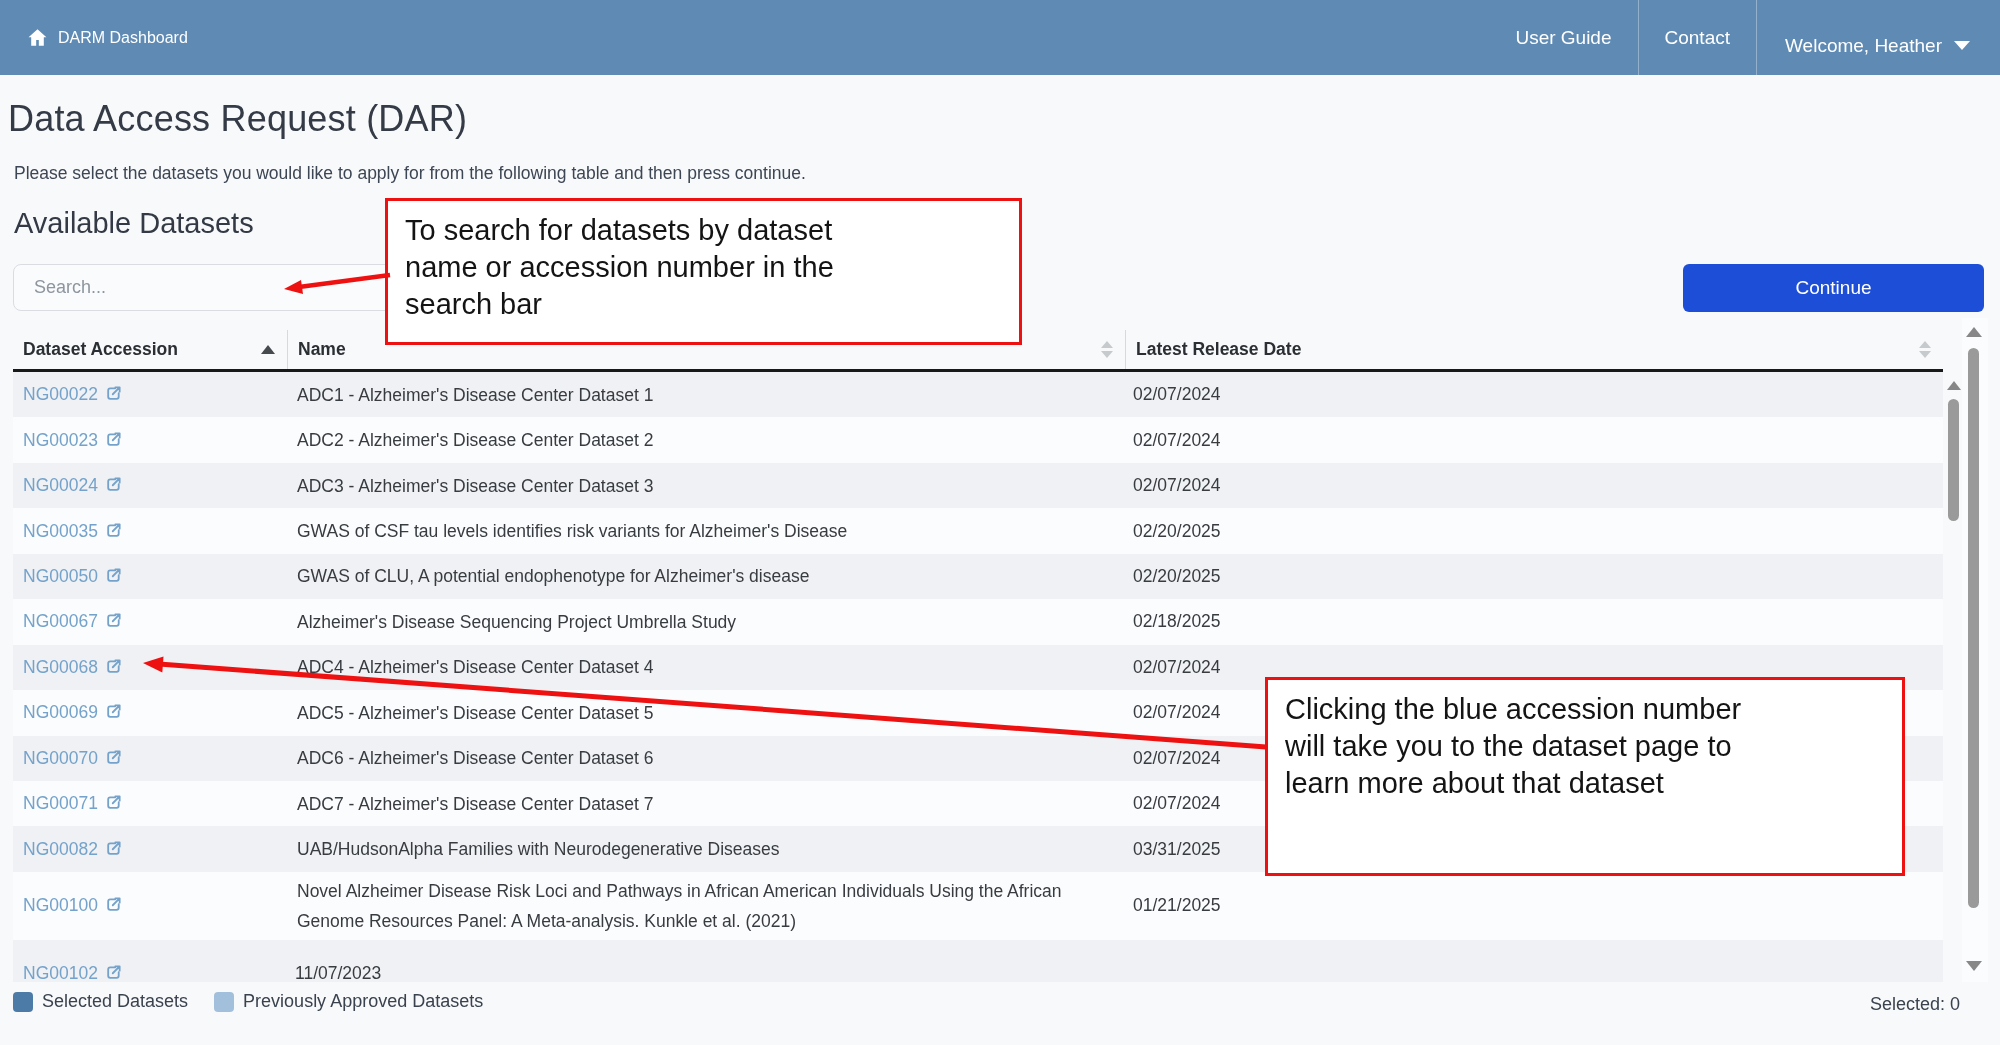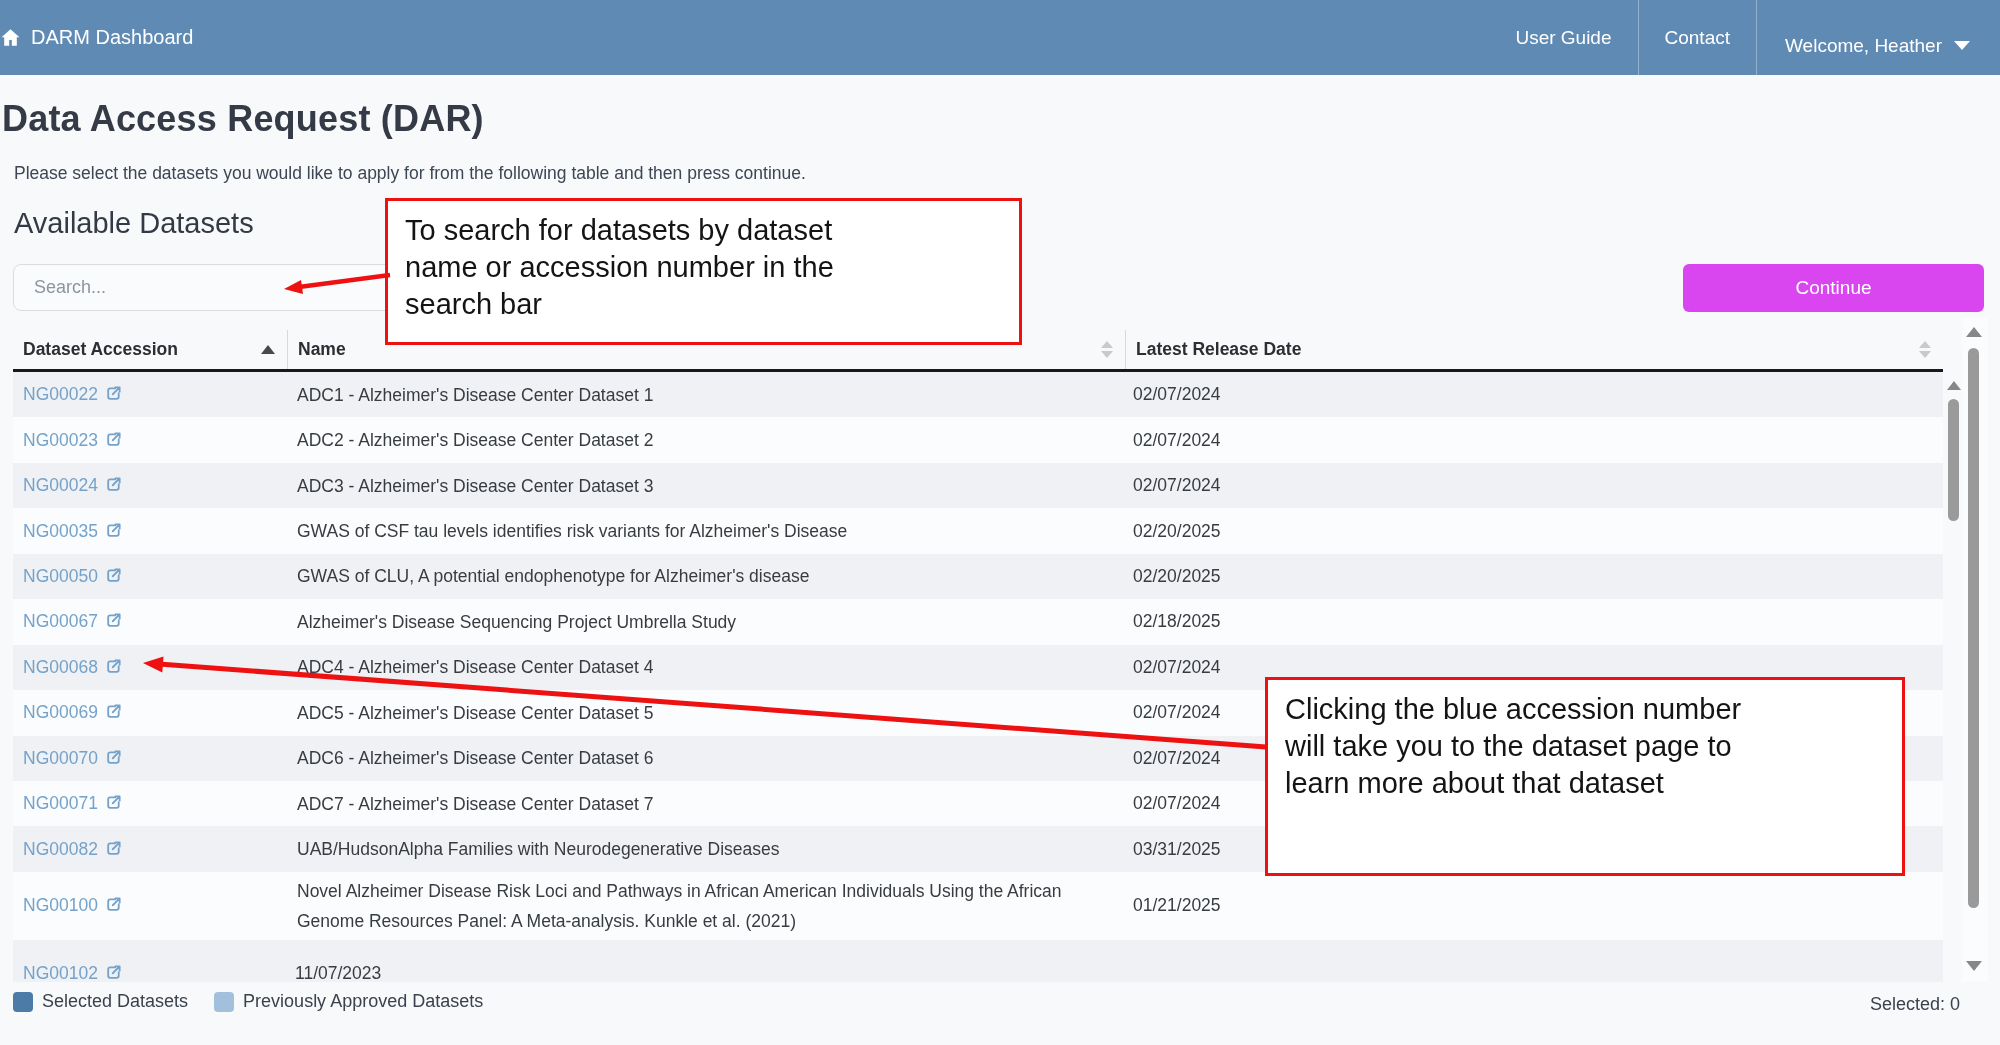--- a/index.html
+++ b/index.html
@@ -2,39 +2,39 @@
 <html><head>
 <meta charset="utf-8">
 <style>
   * { margin:0; padding:0; box-sizing:border-box; }
   html,body { width:2000px; height:1045px; overflow:hidden; }
   body { font-family:"Liberation Sans", sans-serif; background:#f8f9fa; position:relative; }
 
   
   .navbar { position:absolute; left:0; top:0; width:2000px; height:75px; background:#5e8ab4;
             display:flex; align-items:center; justify-content:space-between; color:#fff; }
-  .brand { display:flex; align-items:center; gap:10px; font-size:20px; cursor:pointer; }
+  .brand { display:flex; align-items:center; gap:10px; padding-left:27px; font-size:16px; cursor:pointer; }
   .brand svg { width:21px; height:21px; }
   .nav-right { display:flex; align-items:stretch; height:100%; }
   .nav-link { display:flex; align-items:center; padding:0 26px; font-size:19px; cursor:pointer; }
   .nav-divider { width:1px; background:#93b1cd; height:100%; }
   .user-menu { display:flex; align-items:center; gap:12px; padding:16px 30px 0 28px; font-size:19px; cursor:pointer; }
   .caret-down { width:0; height:0; border-left:8px solid transparent; border-right:8px solid transparent; border-top:9px solid #fff; }
 
   
-  .page-title { position:absolute; left:2px; top:98px; font-size:36px; font-weight:700; color:#343b46; letter-spacing:.2px; }
+  .page-title { position:absolute; left:8px; top:98px; font-size:36px; font-weight:400; color:#343b46; letter-spacing:.2px; }
   .page-subtitle { position:absolute; left:14px; top:163px; font-size:17.5px; color:#3d4654; }
   .section-title { position:absolute; left:14px; top:207px; font-size:29px; font-weight:500; color:#333a45; }
 
   
   .search-input { position:absolute; left:13px; top:264px; width:622px; height:47px; border:1px solid #d9dde1;
                   border-radius:8px; background:#fafbfc; padding:0 20px; font-size:18px; color:#3d4654;
                   font-family:"Liberation Sans", sans-serif; outline:none; }
   .search-input::placeholder { color:#8d959e; }
-  .continue-btn { position:absolute; left:1683px; top:264px; width:301px; height:48px; background:#d946ef; border:none;
+  .continue-btn { position:absolute; left:1683px; top:264px; width:301px; height:48px; background:#1d4ed8; border:none;
                   border-radius:6px; color:#fff; font-size:19px; font-family:"Liberation Sans", sans-serif; cursor:default; }
 
   
   .table { position:absolute; left:13px; top:330px; width:1930px; }
   .thead { display:grid; grid-template-columns:274px 838px 1fr; height:42px; border-bottom:3px solid #191919; }
   .th { display:flex; align-items:center; justify-content:space-between; padding:0 12px 0 10px;
         font-size:17.5px; font-weight:700; color:#2b2f33; cursor:pointer; }
   .th + .th { border-left:1px solid #d7dadd; }
   .sort-asc { width:0; height:0; border-left:7px solid transparent; border-right:7px solid transparent;
               border-bottom:9px solid #46494d; }

